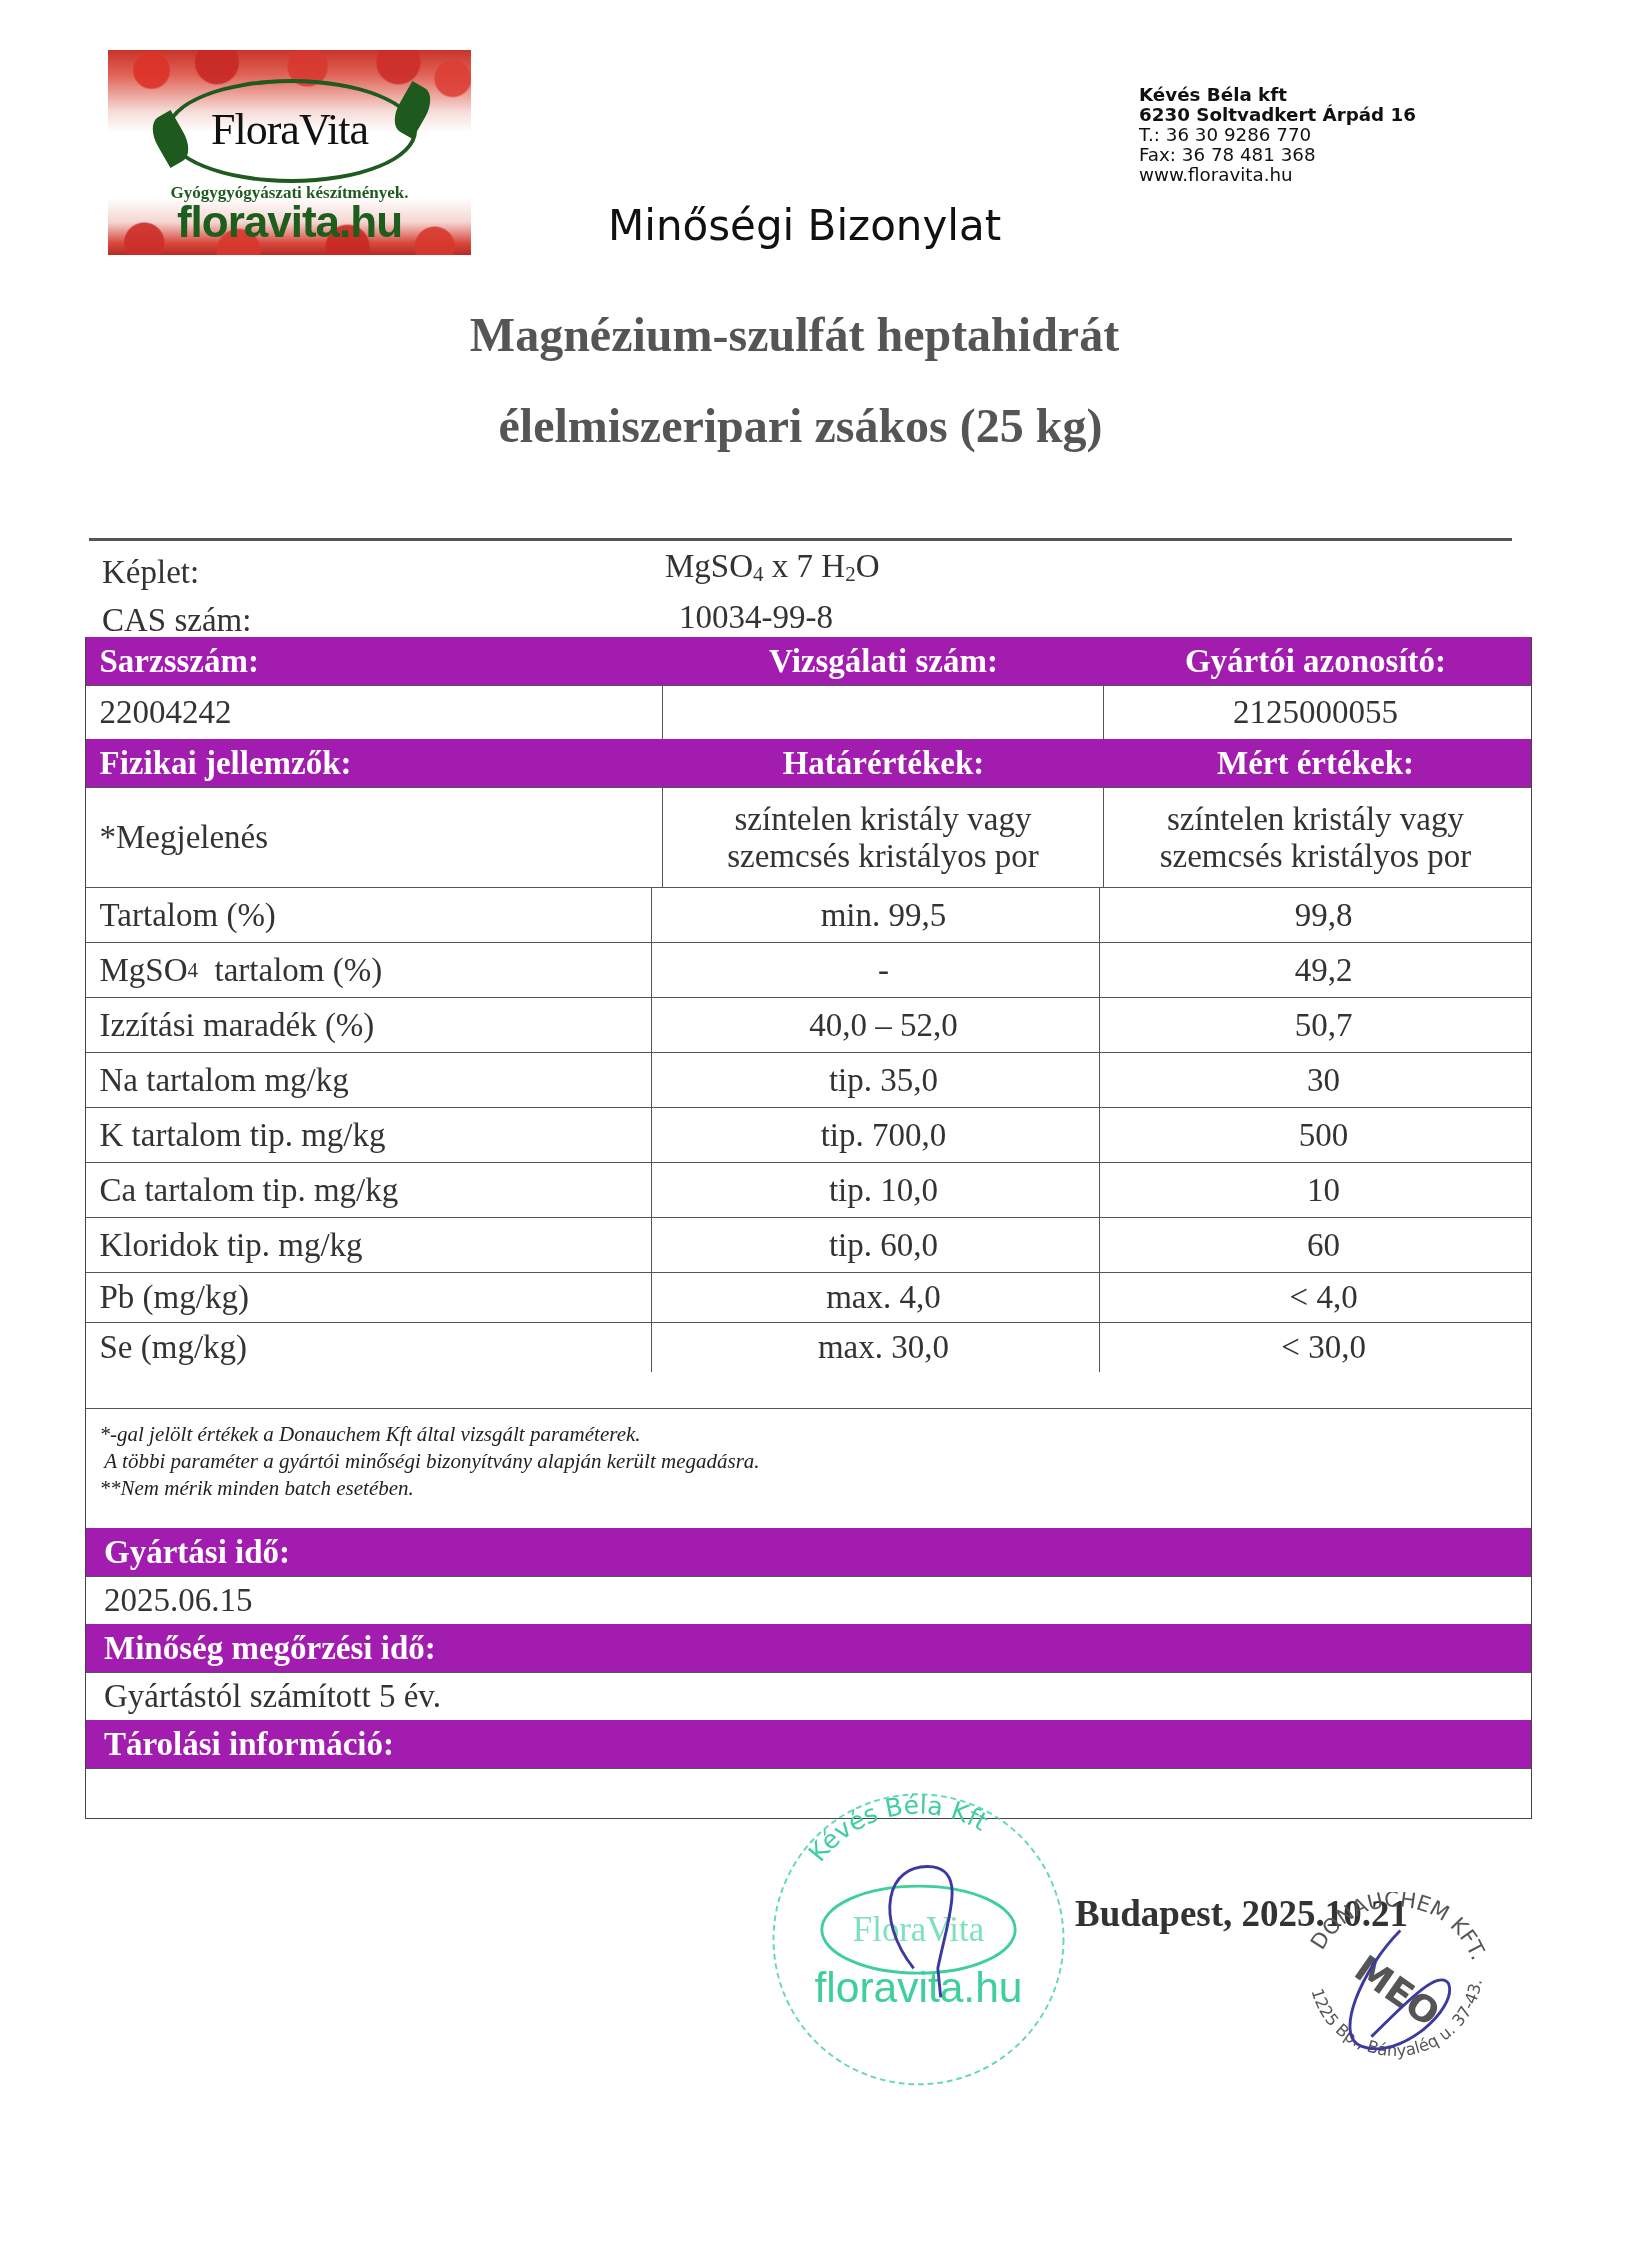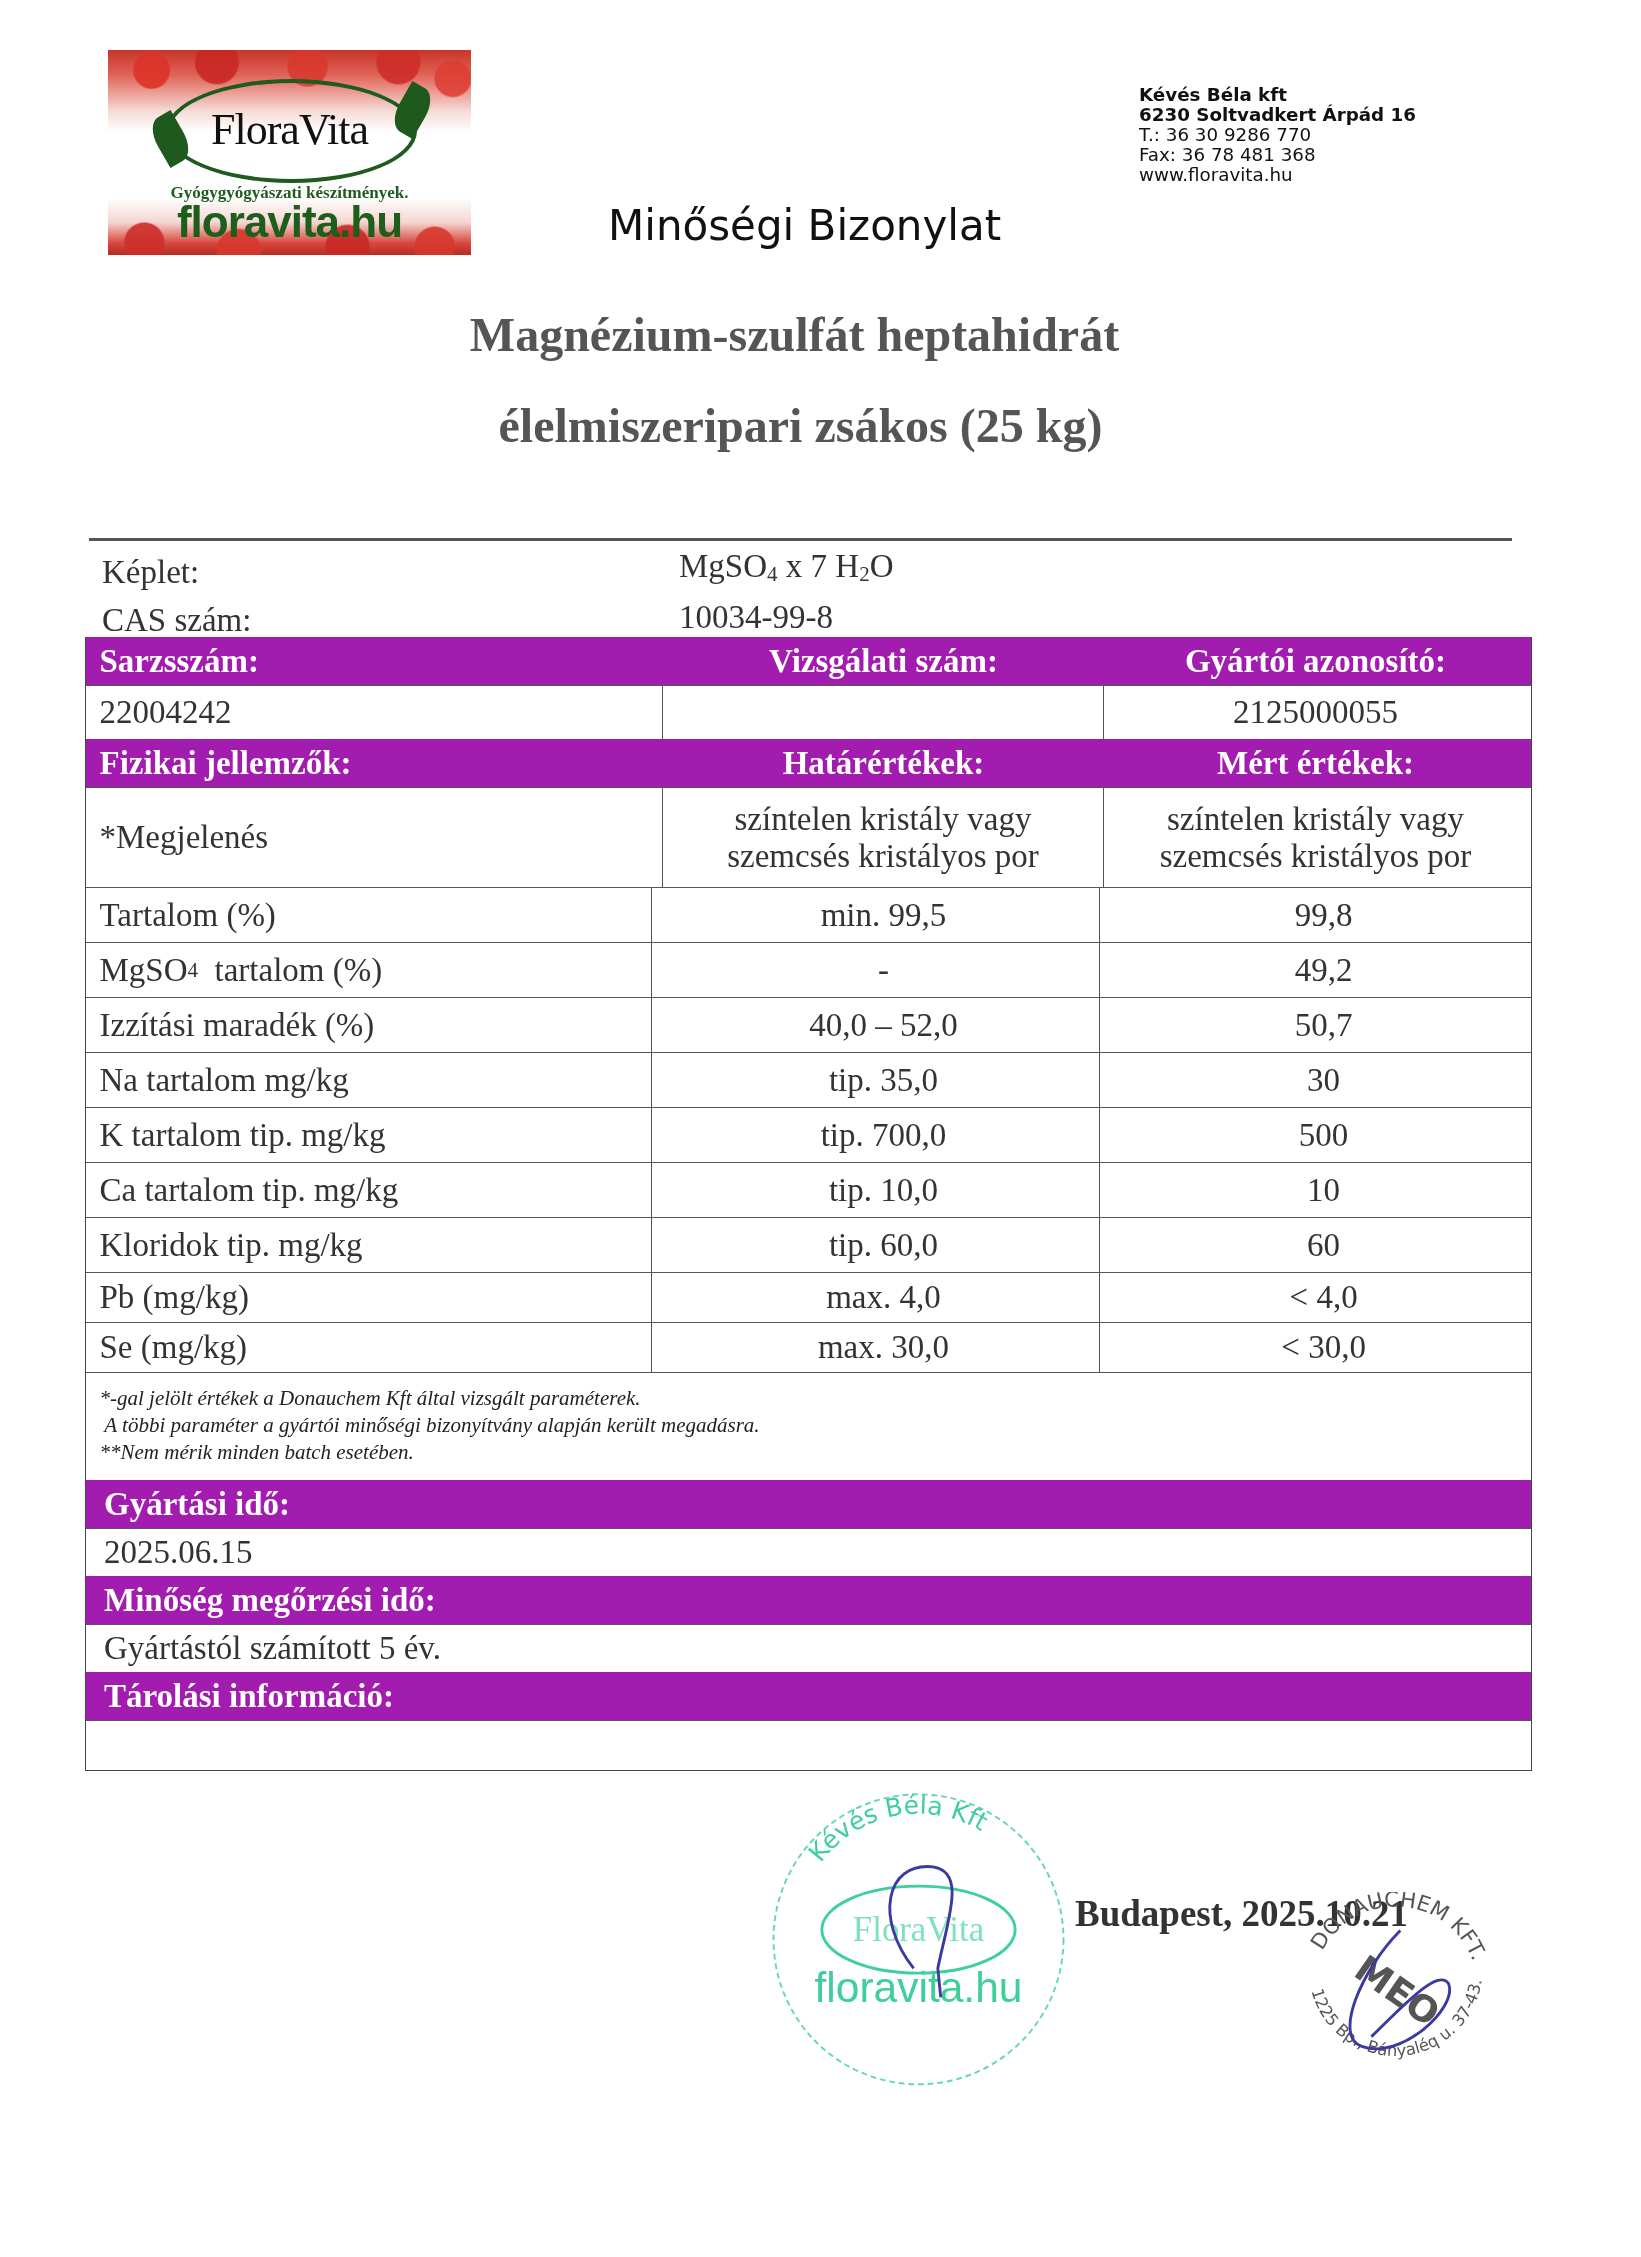--- a/index.html
+++ b/index.html
@@ -83,21 +83,21 @@
   <div>www.floravita.hu</div>
 </div>
 
 <div class="doc-title">Minőségi Bizonylat</div>
 <div class="product-l1">Magnézium-szulfát heptahidrát</div>
 <div class="product-l2">élelmiszeripari zsákos (25 kg)</div>
 
 <div class="hr-top"></div>
 
 <div class="kv" style="left:102px; top:554px;">Képlet:</div>
-<div class="kv" style="left:679px; top:548px;"><span>MgSO</span><sub>4</sub><span> x 7 H</span><sub>2</sub><span>O</span></div>
+<div class="kv" style="left:665px; top:548px;"><span>MgSO</span><sub>4</sub><span> x 7 H</span><sub>2</sub><span>O</span></div>
 <div class="kv" style="left:102px; top:602px;">CAS szám:</div>
 <div class="kv" style="left:679px; top:599px;">10034-99-8</div>
 
 <div class="tbl">
   <div class="row dark h-hdr">
     <div class="cell c1">Sarzsszám:</div>
     <div class="cell c2">Vizsgálati szám:</div>
     <div class="cell c3">Gyártói azonosító:</div>
   </div>
   <div class="row h-val">
@@ -163,21 +163,21 @@
   <div class="row h-std" style="height:50px;">
     <div class="cell c1">Pb (mg/kg)</div>
     <div class="cell c2">max. 4,0</div>
     <div class="cell c3">&lt; 4,0</div>
   </div>
   <div class="row h-std" style="height:50px;">
     <div class="cell c1">Se (mg/kg)</div>
     <div class="cell c2">max. 30,0</div>
     <div class="cell c3">&lt; 30,0</div>
   </div>
-  <div class="row" style="height:108px;">
+  <div class="row" style="height:120px;margin-top:36px;">
     <div class="notes full">
       <div>*-gal jelölt értékek a Donauchem Kft által vizsgált paraméterek.</div>
       <div style="white-space:pre"> A többi paraméter a gyártói minőségi bizonyítvány alapján került megadásra.</div>
       <div>**Nem mérik minden batch esetében.</div>
     </div>
   </div>
   <div class="row dark h-hdr">
     <div class="cell full">Gyártási idő:</div>
   </div>
   <div class="row h-hdr">

